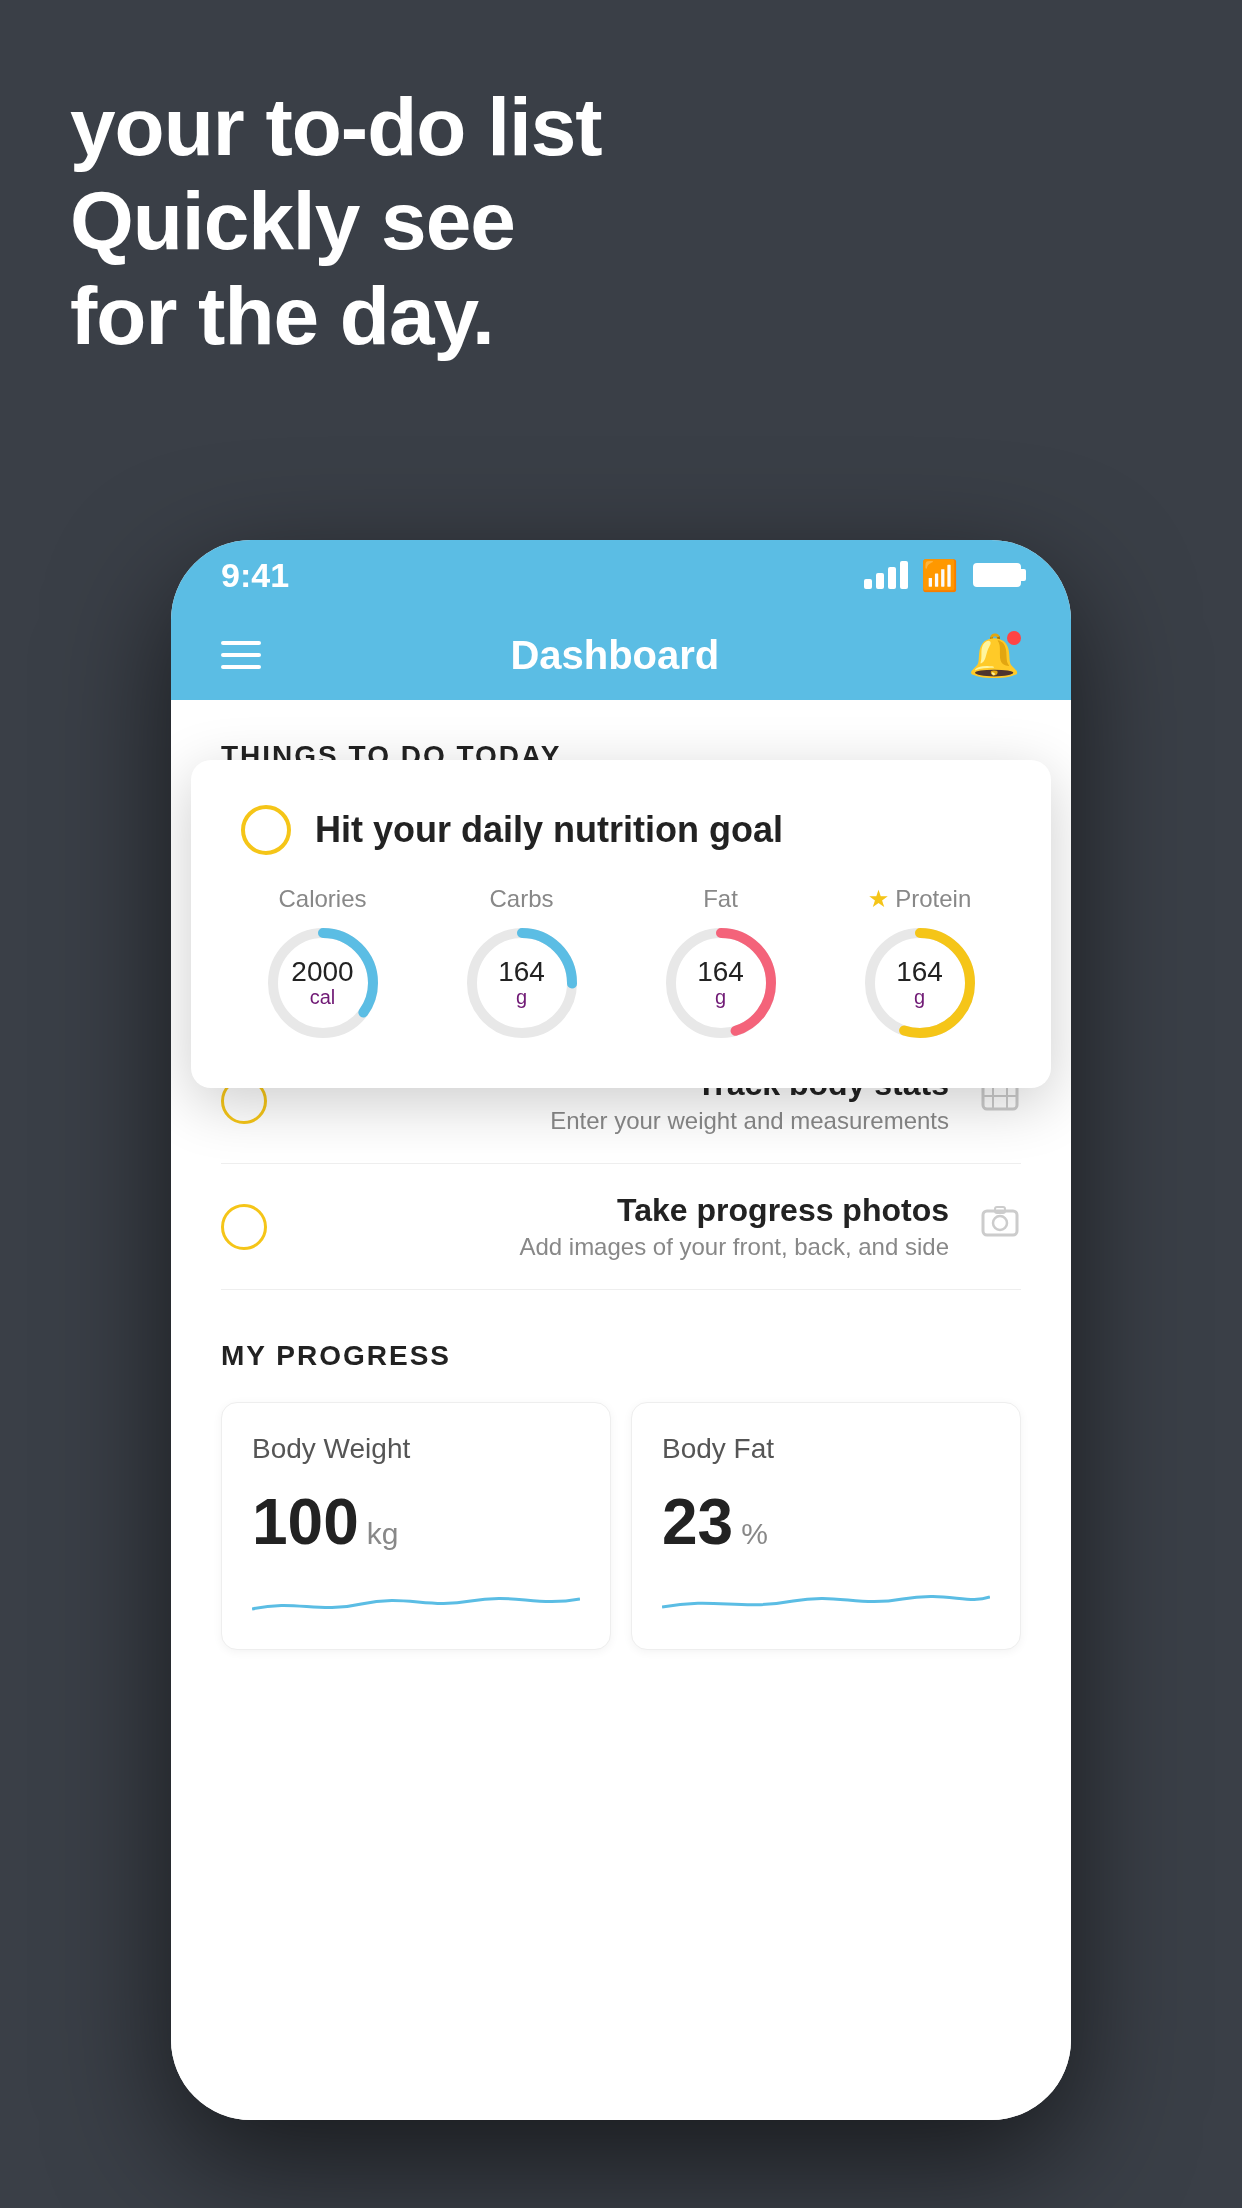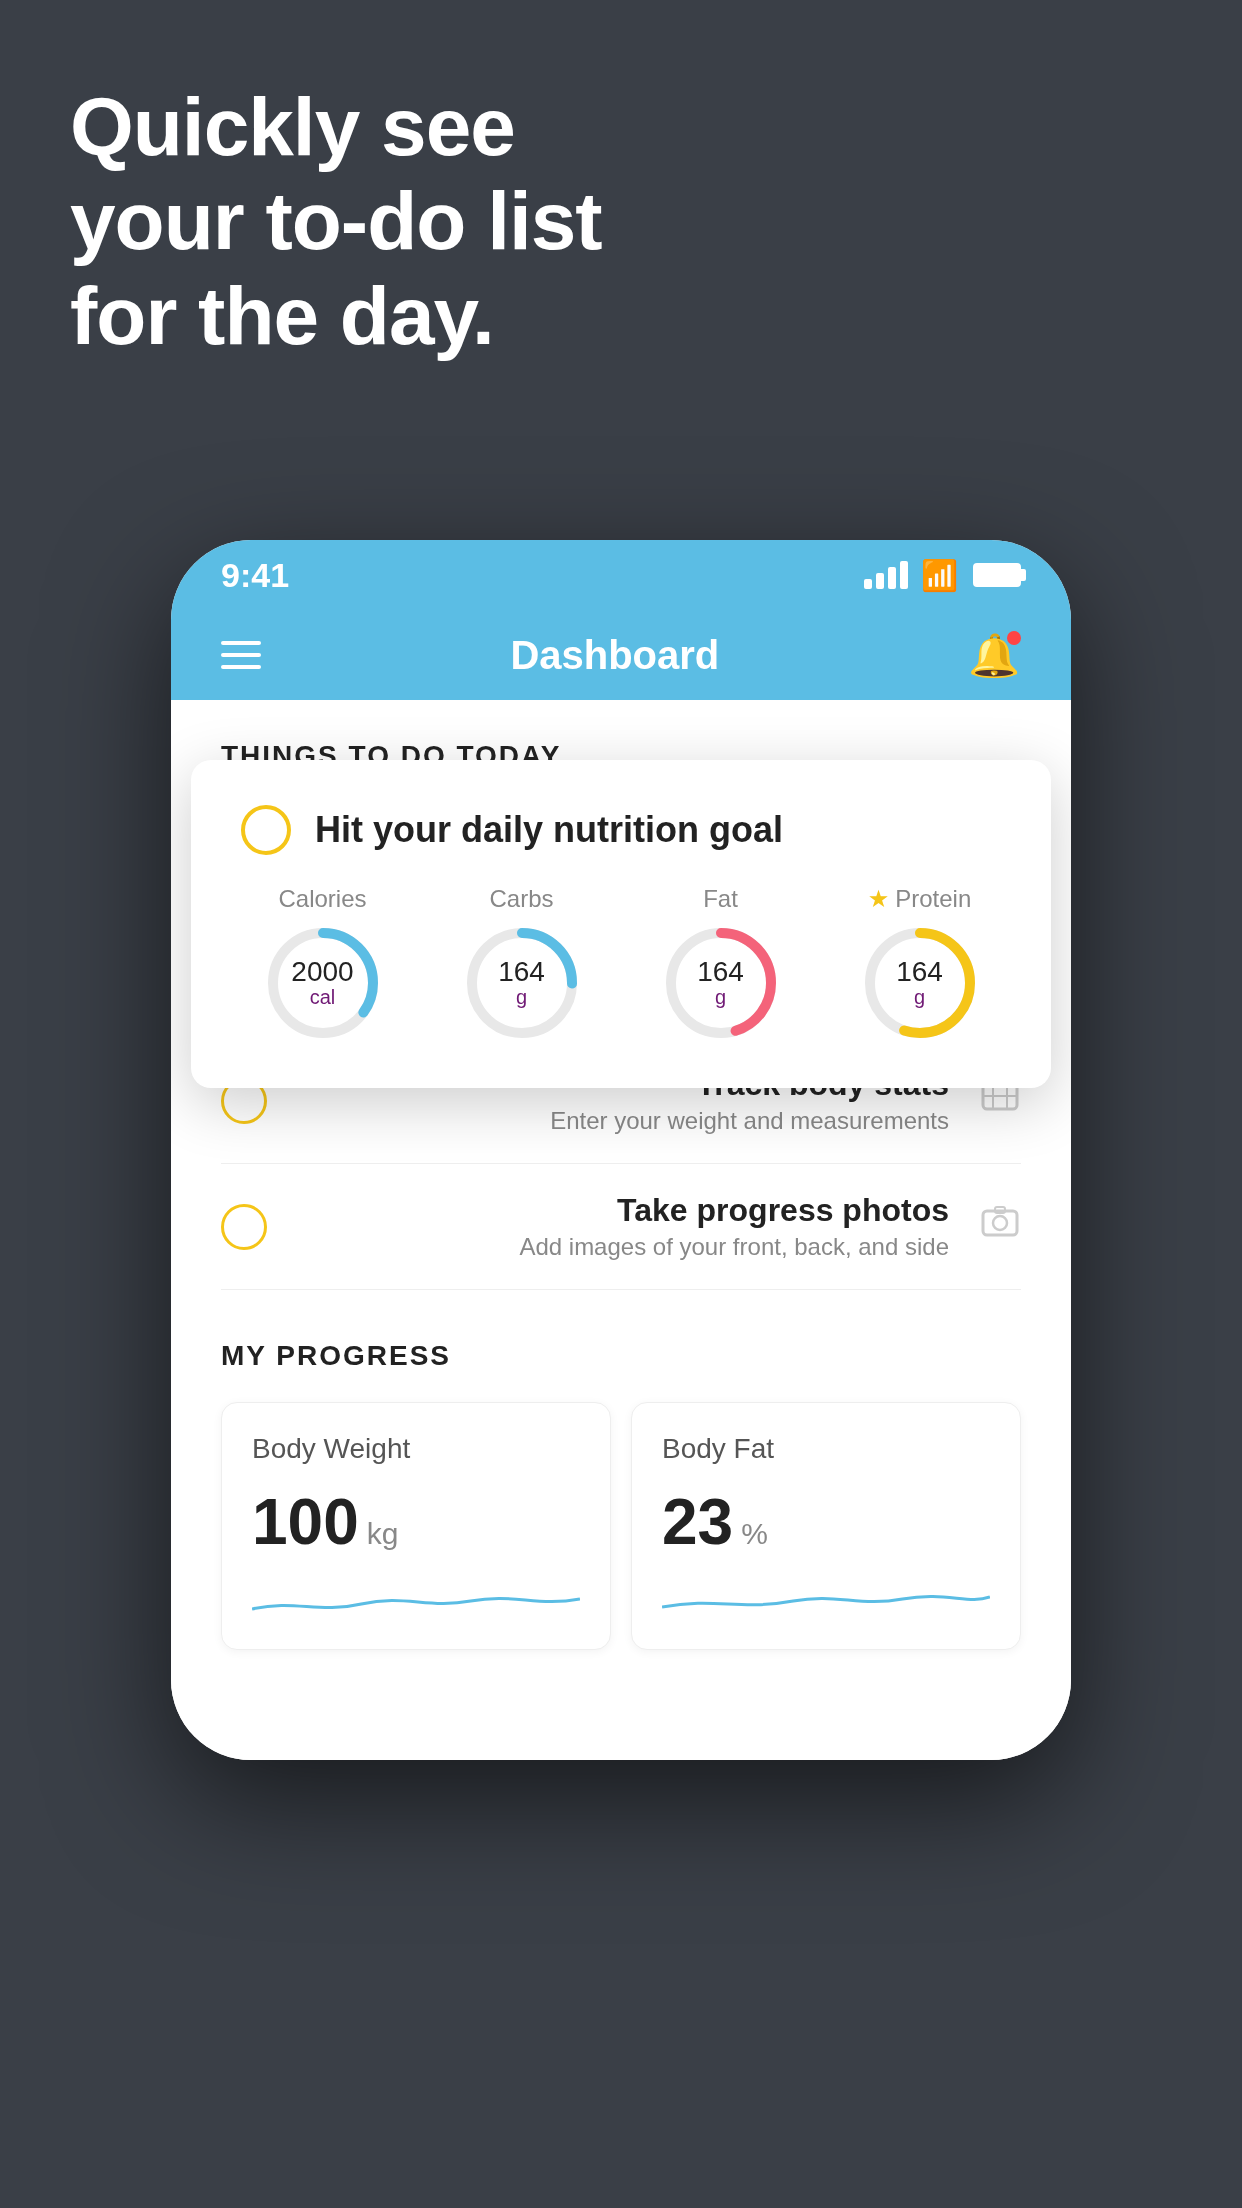--- a/index.html
+++ b/index.html
@@ -26,21 +26,21 @@
       z-index: 1;
     }
 
     
     .phone {
       position: absolute;
       top: 540px;
       left: 50%;
       transform: translateX(-50%);
       width: 900px;
-      height: 1220px;
+      height: 1580px;
       background: #f2f2f2;
       border-radius: 80px;
       overflow: hidden;
       box-shadow: 0 40px 120px rgba(0,0,0,0.6);
       z-index: 2;
     }
 
     
     .status-bar {
       background: #5bbde4;
@@ -264,22 +264,22 @@
       margin-top: 20px;
       height: 40px;
       position: relative;
       overflow: hidden;
     }
   </style>
 </head>
 <body>
 
 <div class="headline">
+  <div>your to-do list</div>
   <div>Quickly see</div>
-  <div>your to-do list</div>
   <div>for the day.</div>
 </div>
 
 <div class="phone">
 
   <div class="status-bar">
     <span class="status-time">9:41</span>
     <div class="status-icons">
       <div class="signal-bars">
         <div class="signal-bar" style="height:10px"></div>

